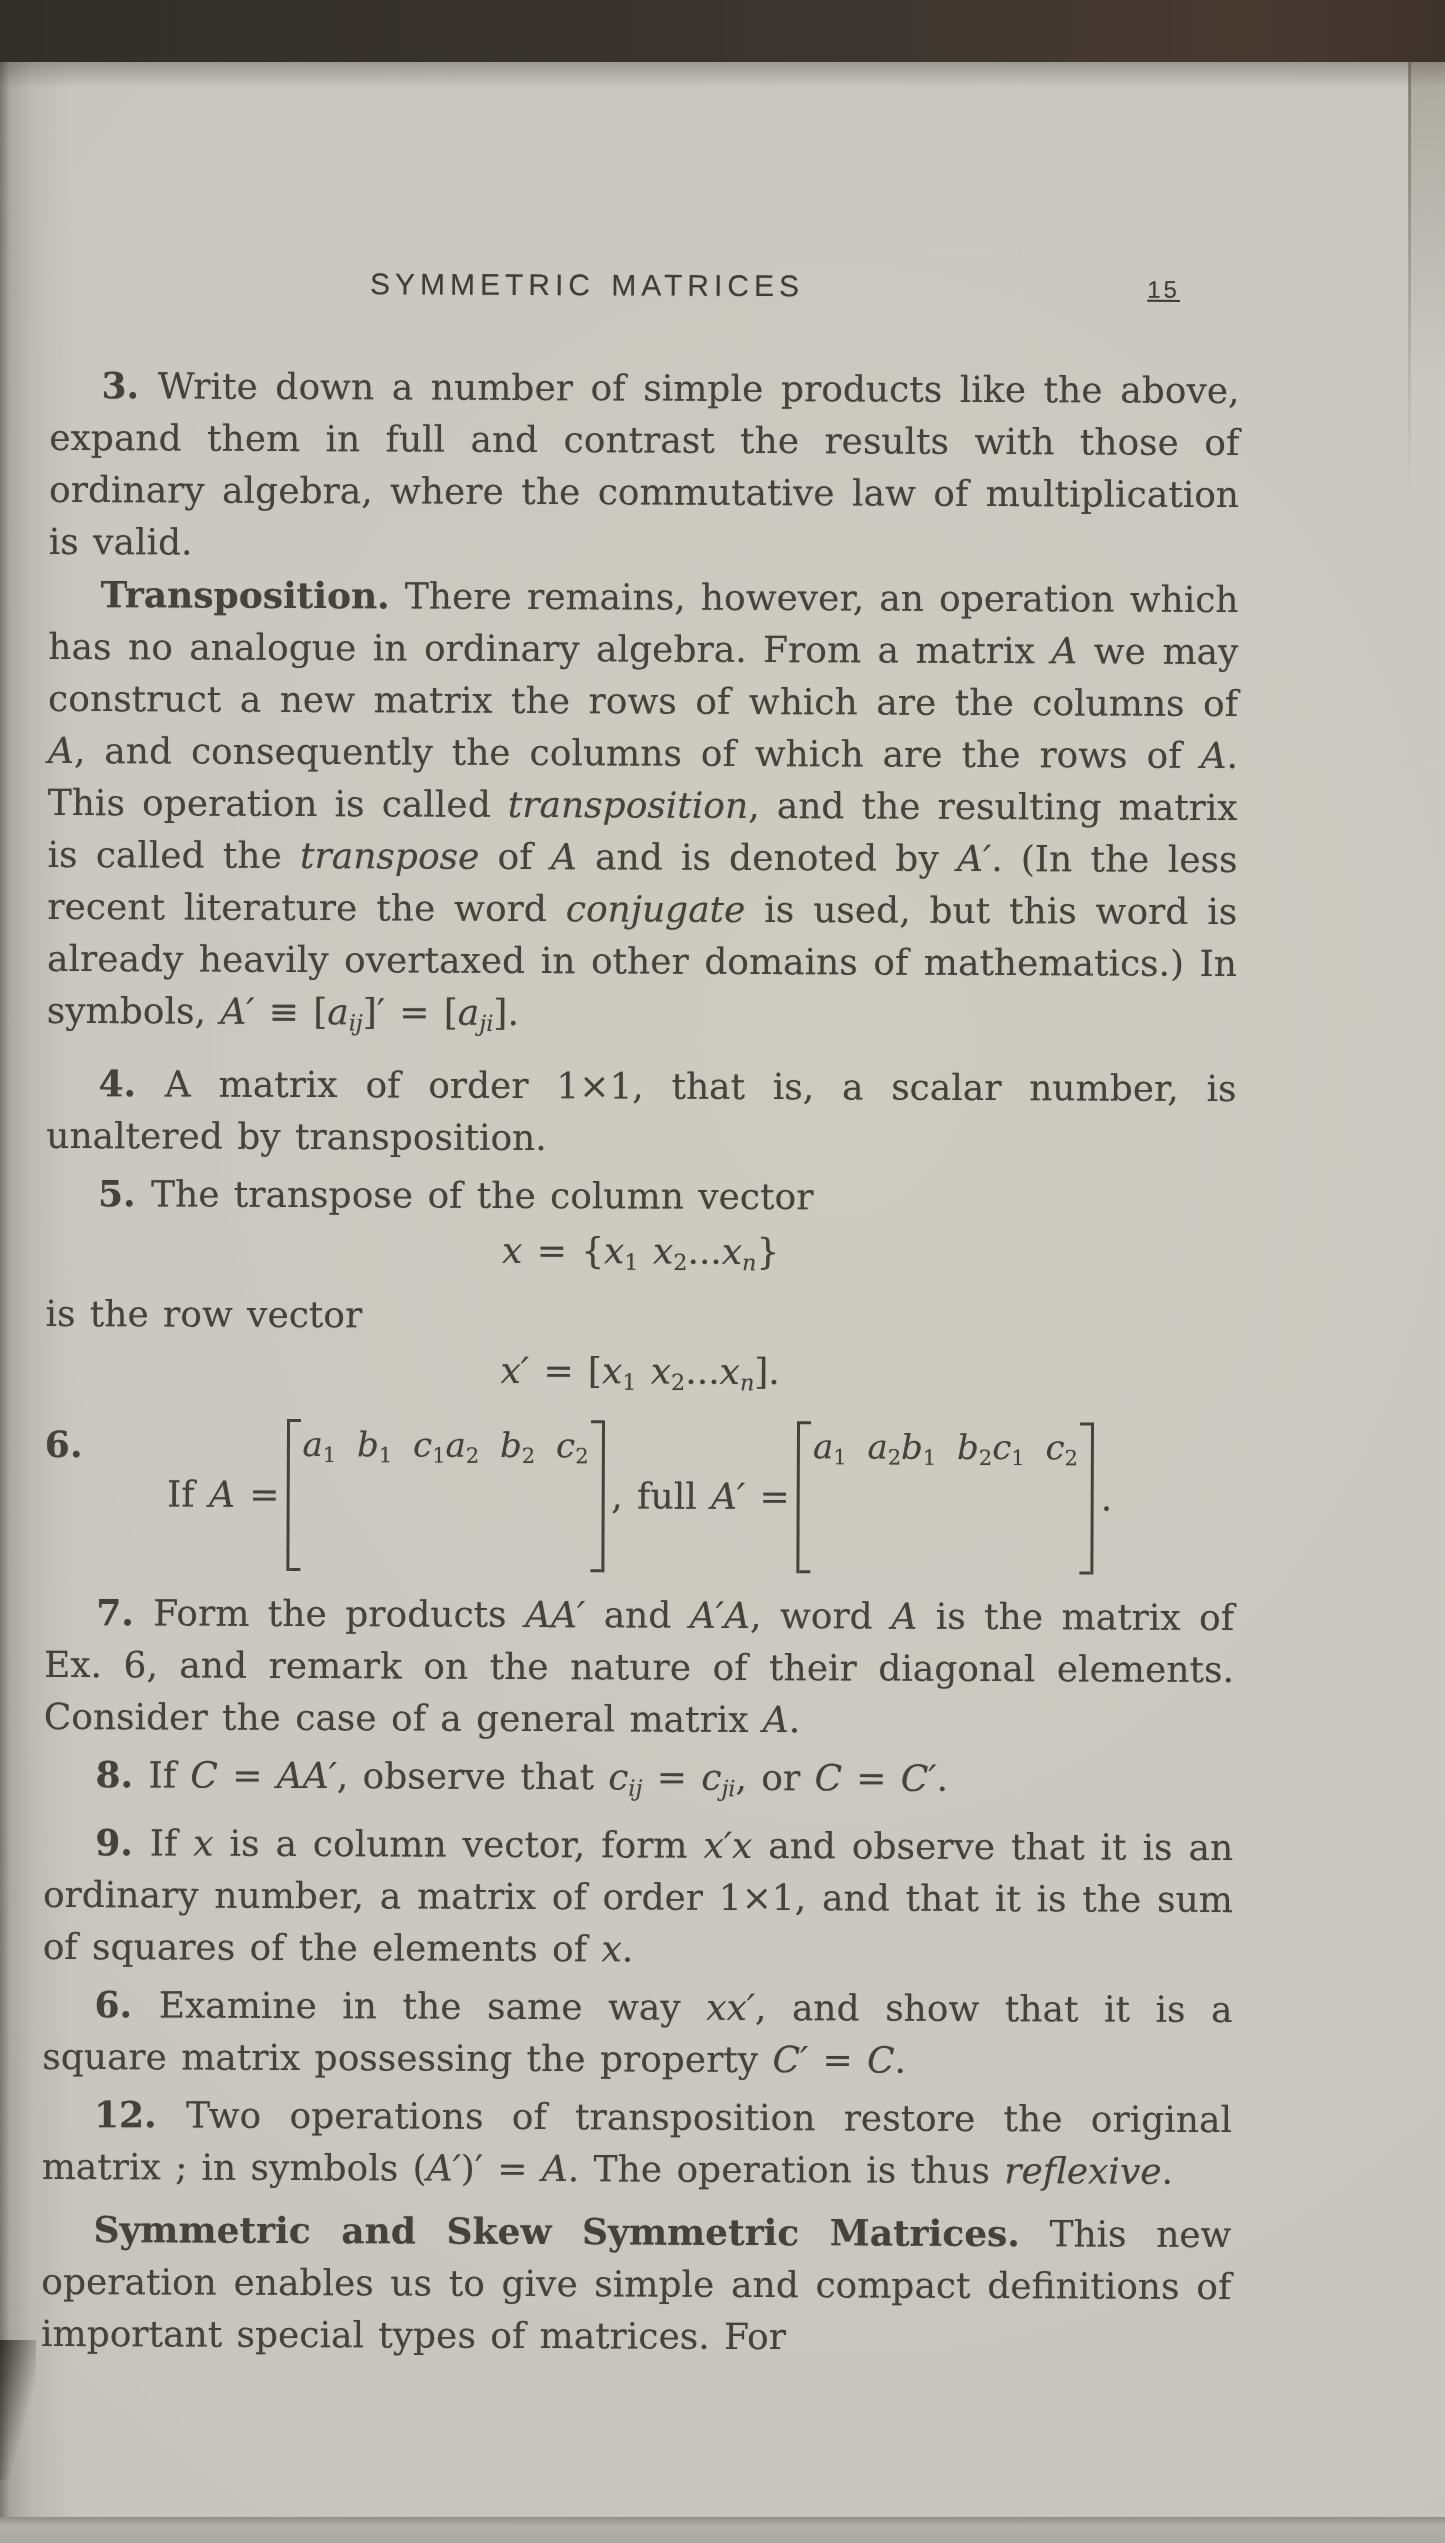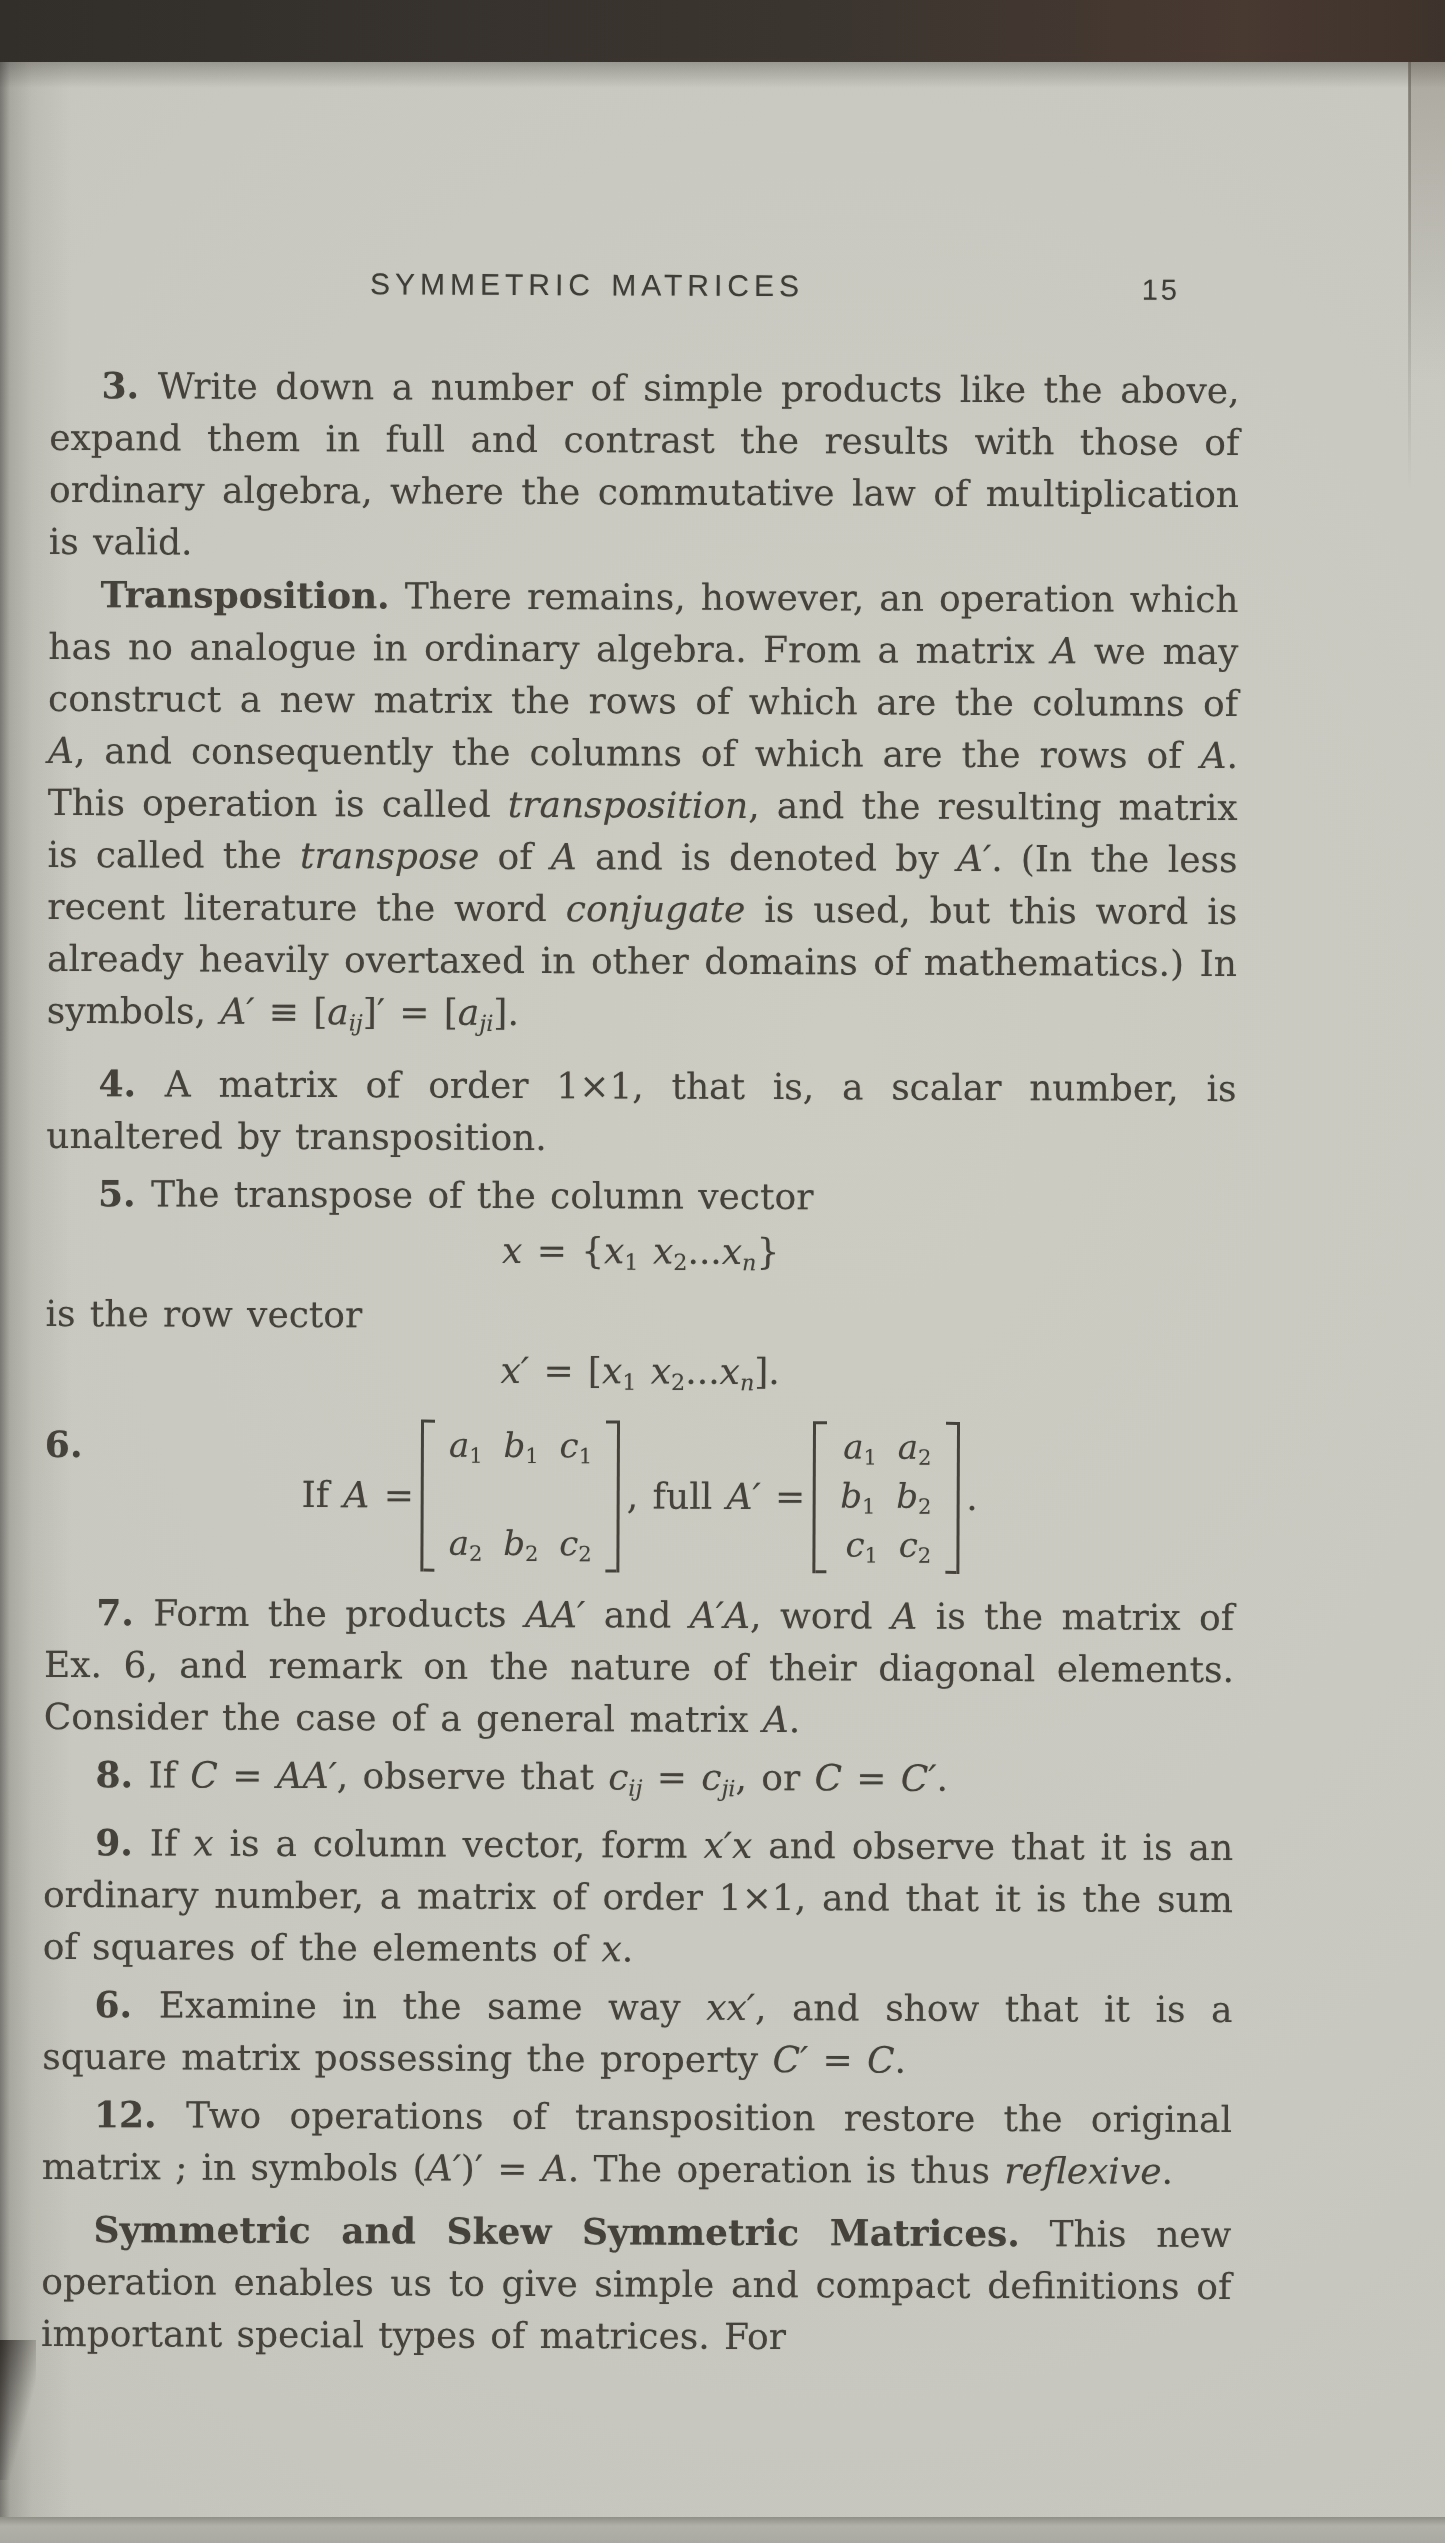--- a/index.html
+++ b/index.html
@@ -25,39 +25,39 @@
   .content{position:absolute;left:50px;top:0;width:1190px;
     color:#45423c;font-family:"DejaVu Serif",serif;
     font-size:36px;line-height:52px;text-align:justify;word-spacing:.08em;
     text-shadow:0 0 1px rgba(68,65,59,.38);
     transform:rotate(.25deg);transform-origin:700px 220px;}
 
   .header{position:relative;margin-top:198px;height:46px;
     font-family:"Liberation Sans",sans-serif;color:#3f3d38;}
   .running-head{position:absolute;left:50%;transform:translateX(-50%);margin-left:-58px;
     font-size:30px;letter-spacing:5px;white-space:nowrap;}
-  .page-number{position:absolute;right:60px;top:2px;font-size:29px;letter-spacing:3px;}
+  .page-number{position:absolute;right:60px;top:2px;font-size:24px;letter-spacing:3px;text-decoration:underline;}
 
   .para{margin:0;}
   .indent{text-indent:52px;}
   .mt-xl{margin-top:56px;}
   .mt-md{margin-top:10px;}
   .mt-sm{margin-top:5px;}
   .equation{text-align:center;text-indent:0;margin:3px 0;}
 
   .ex6{position:relative;margin:12px 0 16px;}
   .ex6-num{position:absolute;left:0;top:0;font-weight:700;}
   .ex6-eq{display:flex;justify-content:center;align-items:center;gap:7px;}
-  .matrix{display:inline-flex;flex-direction:column;justify-content:space-between;
-    height:152px;padding:8px 25px;box-sizing:border-box;
+  .matrix{display:inline-flex;flex-direction:row;justify-content:space-between;
+    height:152px;padding:8px 13px;box-sizing:border-box;
     border-left:3px solid #45423c;border-right:3px solid #45423c;
     background-image:linear-gradient(#45423c,#45423c),linear-gradient(#45423c,#45423c),
       linear-gradient(#45423c,#45423c),linear-gradient(#45423c,#45423c);
     background-position:left top,right top,left bottom,right bottom;
-    background-size:11px 3px;background-repeat:no-repeat;align-items:flex-end;}
+    background-size:11px 3px;background-repeat:no-repeat;}
   .mrow{line-height:1;white-space:nowrap;word-spacing:10px;font-size:34px;}
 
   .r-b{font-weight:700;}
   .r-i{font-style:italic;}
   .r-sub{font-size:.62em;vertical-align:-.28em;}
 </style>
 </head>
 <body>
 
 <div class="photo">

